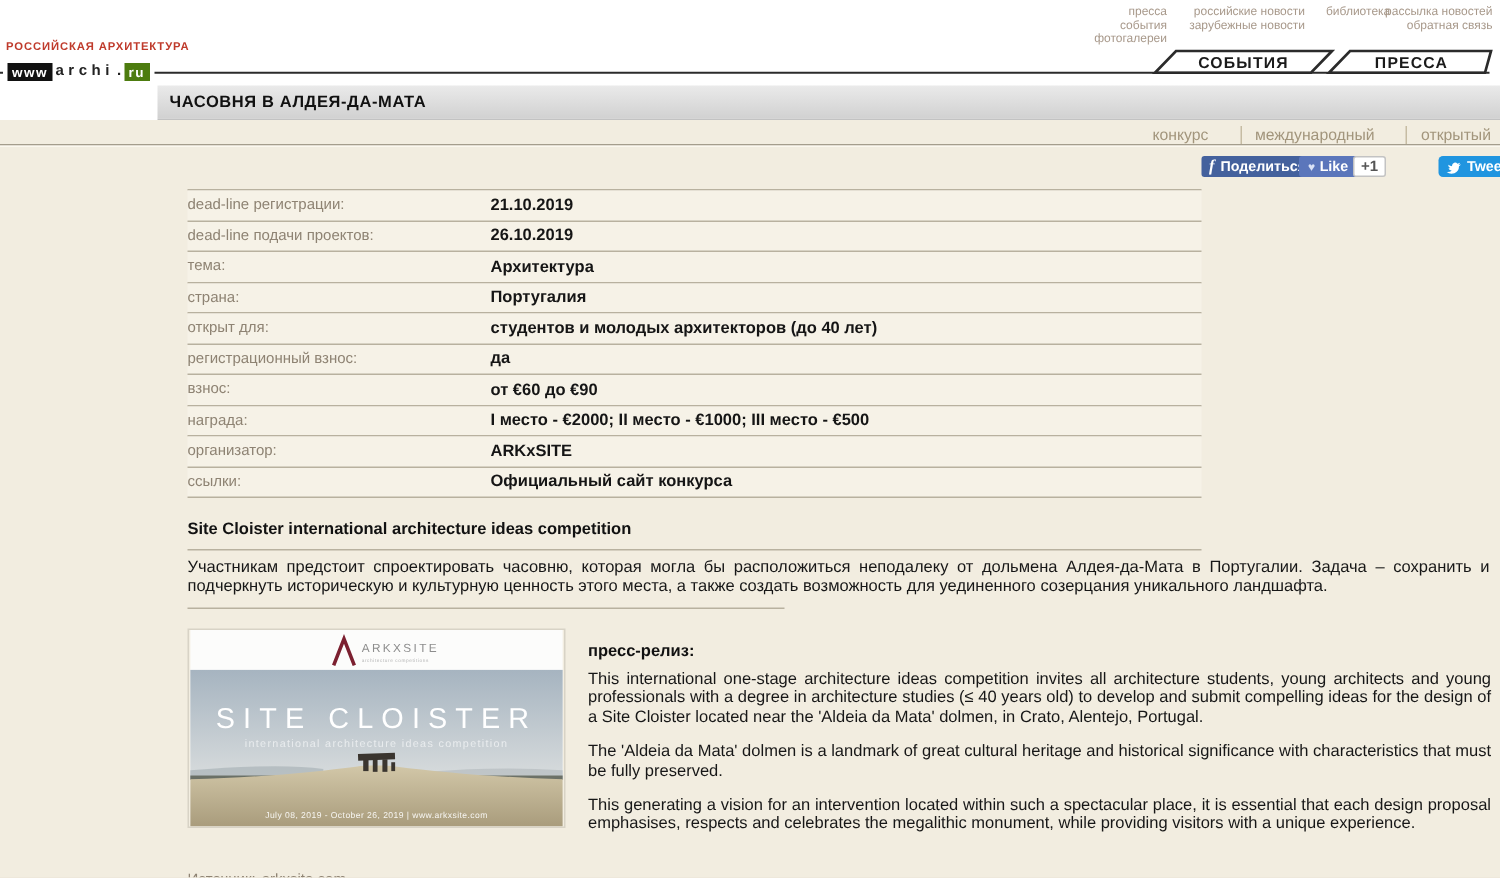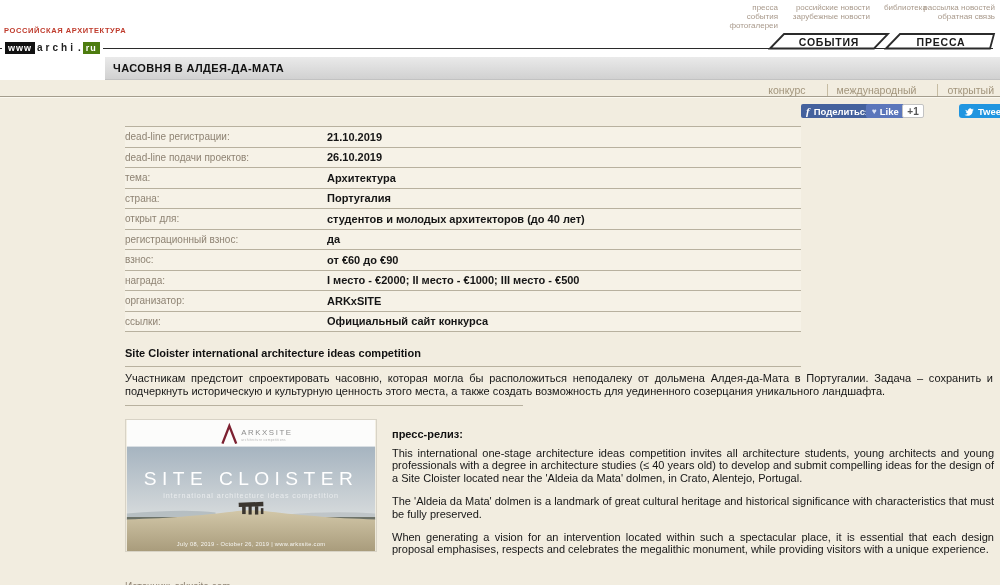--- a/index.html
+++ b/index.html
@@ -214,21 +214,21 @@
     </g>
     <text x="126" y="66" text-anchor="middle" font-size="19.5" letter-spacing="5.5" fill="#ffffff">SITE CLOISTER</text>
     <text x="126" y="79" text-anchor="middle" font-size="7.3" letter-spacing="0.9" fill="#e9ecee">international architecture ideas competition</text>
     <text x="126" y="127.5" text-anchor="middle" font-size="5.8" letter-spacing="0.3" fill="#f7f6f2">July 08, 2019 - October 26, 2019 | www.arkxsite.com</text>
   </svg>
 
   <div class="press">
     <div class="press-label">пресс-релиз:</div>
     <p>This international one-stage architecture ideas competition invites all architecture students, young architects and young professionals with a degree in architecture studies (≤ 40 years old) to develop and submit compelling ideas for the design of a Site Cloister located near the 'Aldeia da Mata' dolmen, in Crato, Alentejo, Portugal.</p>
     <p>The 'Aldeia da Mata' dolmen is a landmark of great cultural heritage and historical significance with characteristics that must be fully preserved.</p>
-    <p>When generating a vision for an intervention located within such a spectacular place, it is essential that each design proposal emphasises, respects and celebrates the megalithic monument, while providing visitors with a unique experience.</p>
+    <p>This generating a vision for an intervention located within such a spectacular place, it is essential that each design proposal emphasises, respects and celebrates the megalithic monument, while providing visitors with a unique experience.</p>
   </div>
 
   <div class="source">
     <span>Источник:</span>
     <span class="src-link">arkxsite.com</span>
   </div>
 
 </div>
 
 </body></html>

